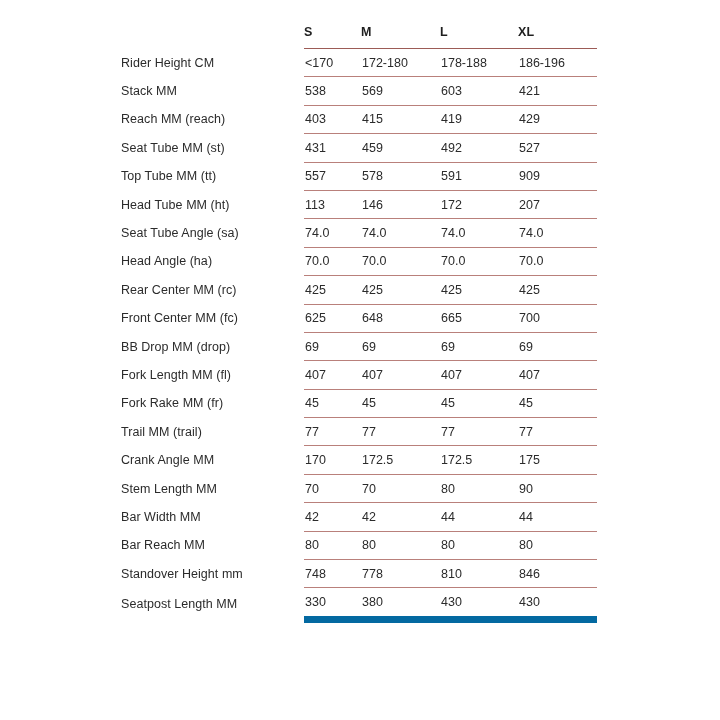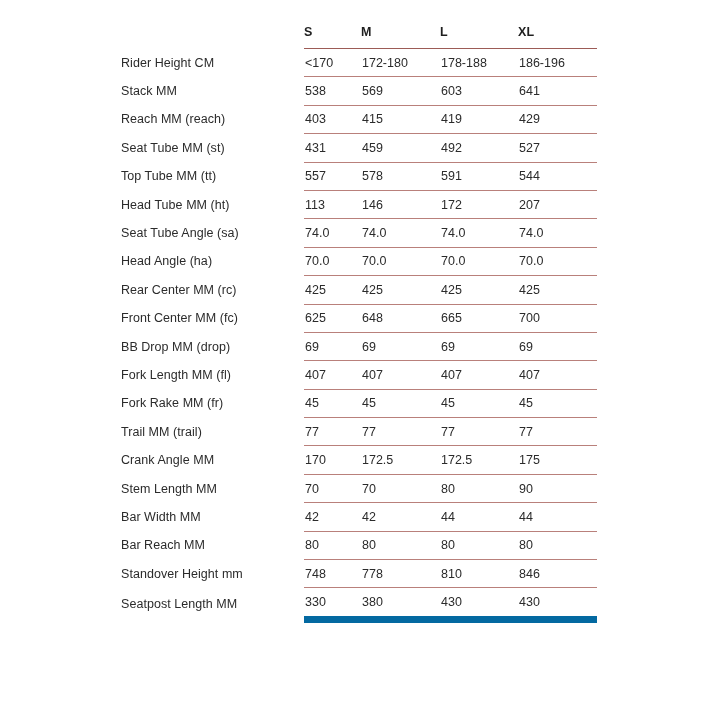--- a/index.html
+++ b/index.html
@@ -112,42 +112,42 @@
           <td class="cell-value">&lt;170</td>
           <td class="cell-value">172-180</td>
           <td class="cell-value">178-188</td>
           <td class="cell-value">186-196</td>
         </tr>
         <tr>
           <td class="row-label">Stack MM</td>
           <td class="cell-value">538</td>
           <td class="cell-value">569</td>
           <td class="cell-value">603</td>
-          <td class="cell-value">641</td>
+          <td class="cell-value">421</td>
         </tr>
         <tr>
           <td class="row-label">Reach MM (reach)</td>
           <td class="cell-value">403</td>
           <td class="cell-value">415</td>
           <td class="cell-value">419</td>
           <td class="cell-value">429</td>
         </tr>
         <tr>
           <td class="row-label">Seat Tube MM (st)</td>
           <td class="cell-value">431</td>
           <td class="cell-value">459</td>
           <td class="cell-value">492</td>
           <td class="cell-value">527</td>
         </tr>
         <tr>
           <td class="row-label">Top Tube MM (tt)</td>
           <td class="cell-value">557</td>
           <td class="cell-value">578</td>
           <td class="cell-value">591</td>
-          <td class="cell-value">544</td>
+          <td class="cell-value">909</td>
         </tr>
         <tr>
           <td class="row-label">Head Tube MM (ht)</td>
           <td class="cell-value">113</td>
           <td class="cell-value">146</td>
           <td class="cell-value">172</td>
           <td class="cell-value">207</td>
         </tr>
         <tr>
           <td class="row-label">Seat Tube Angle (sa)</td>

